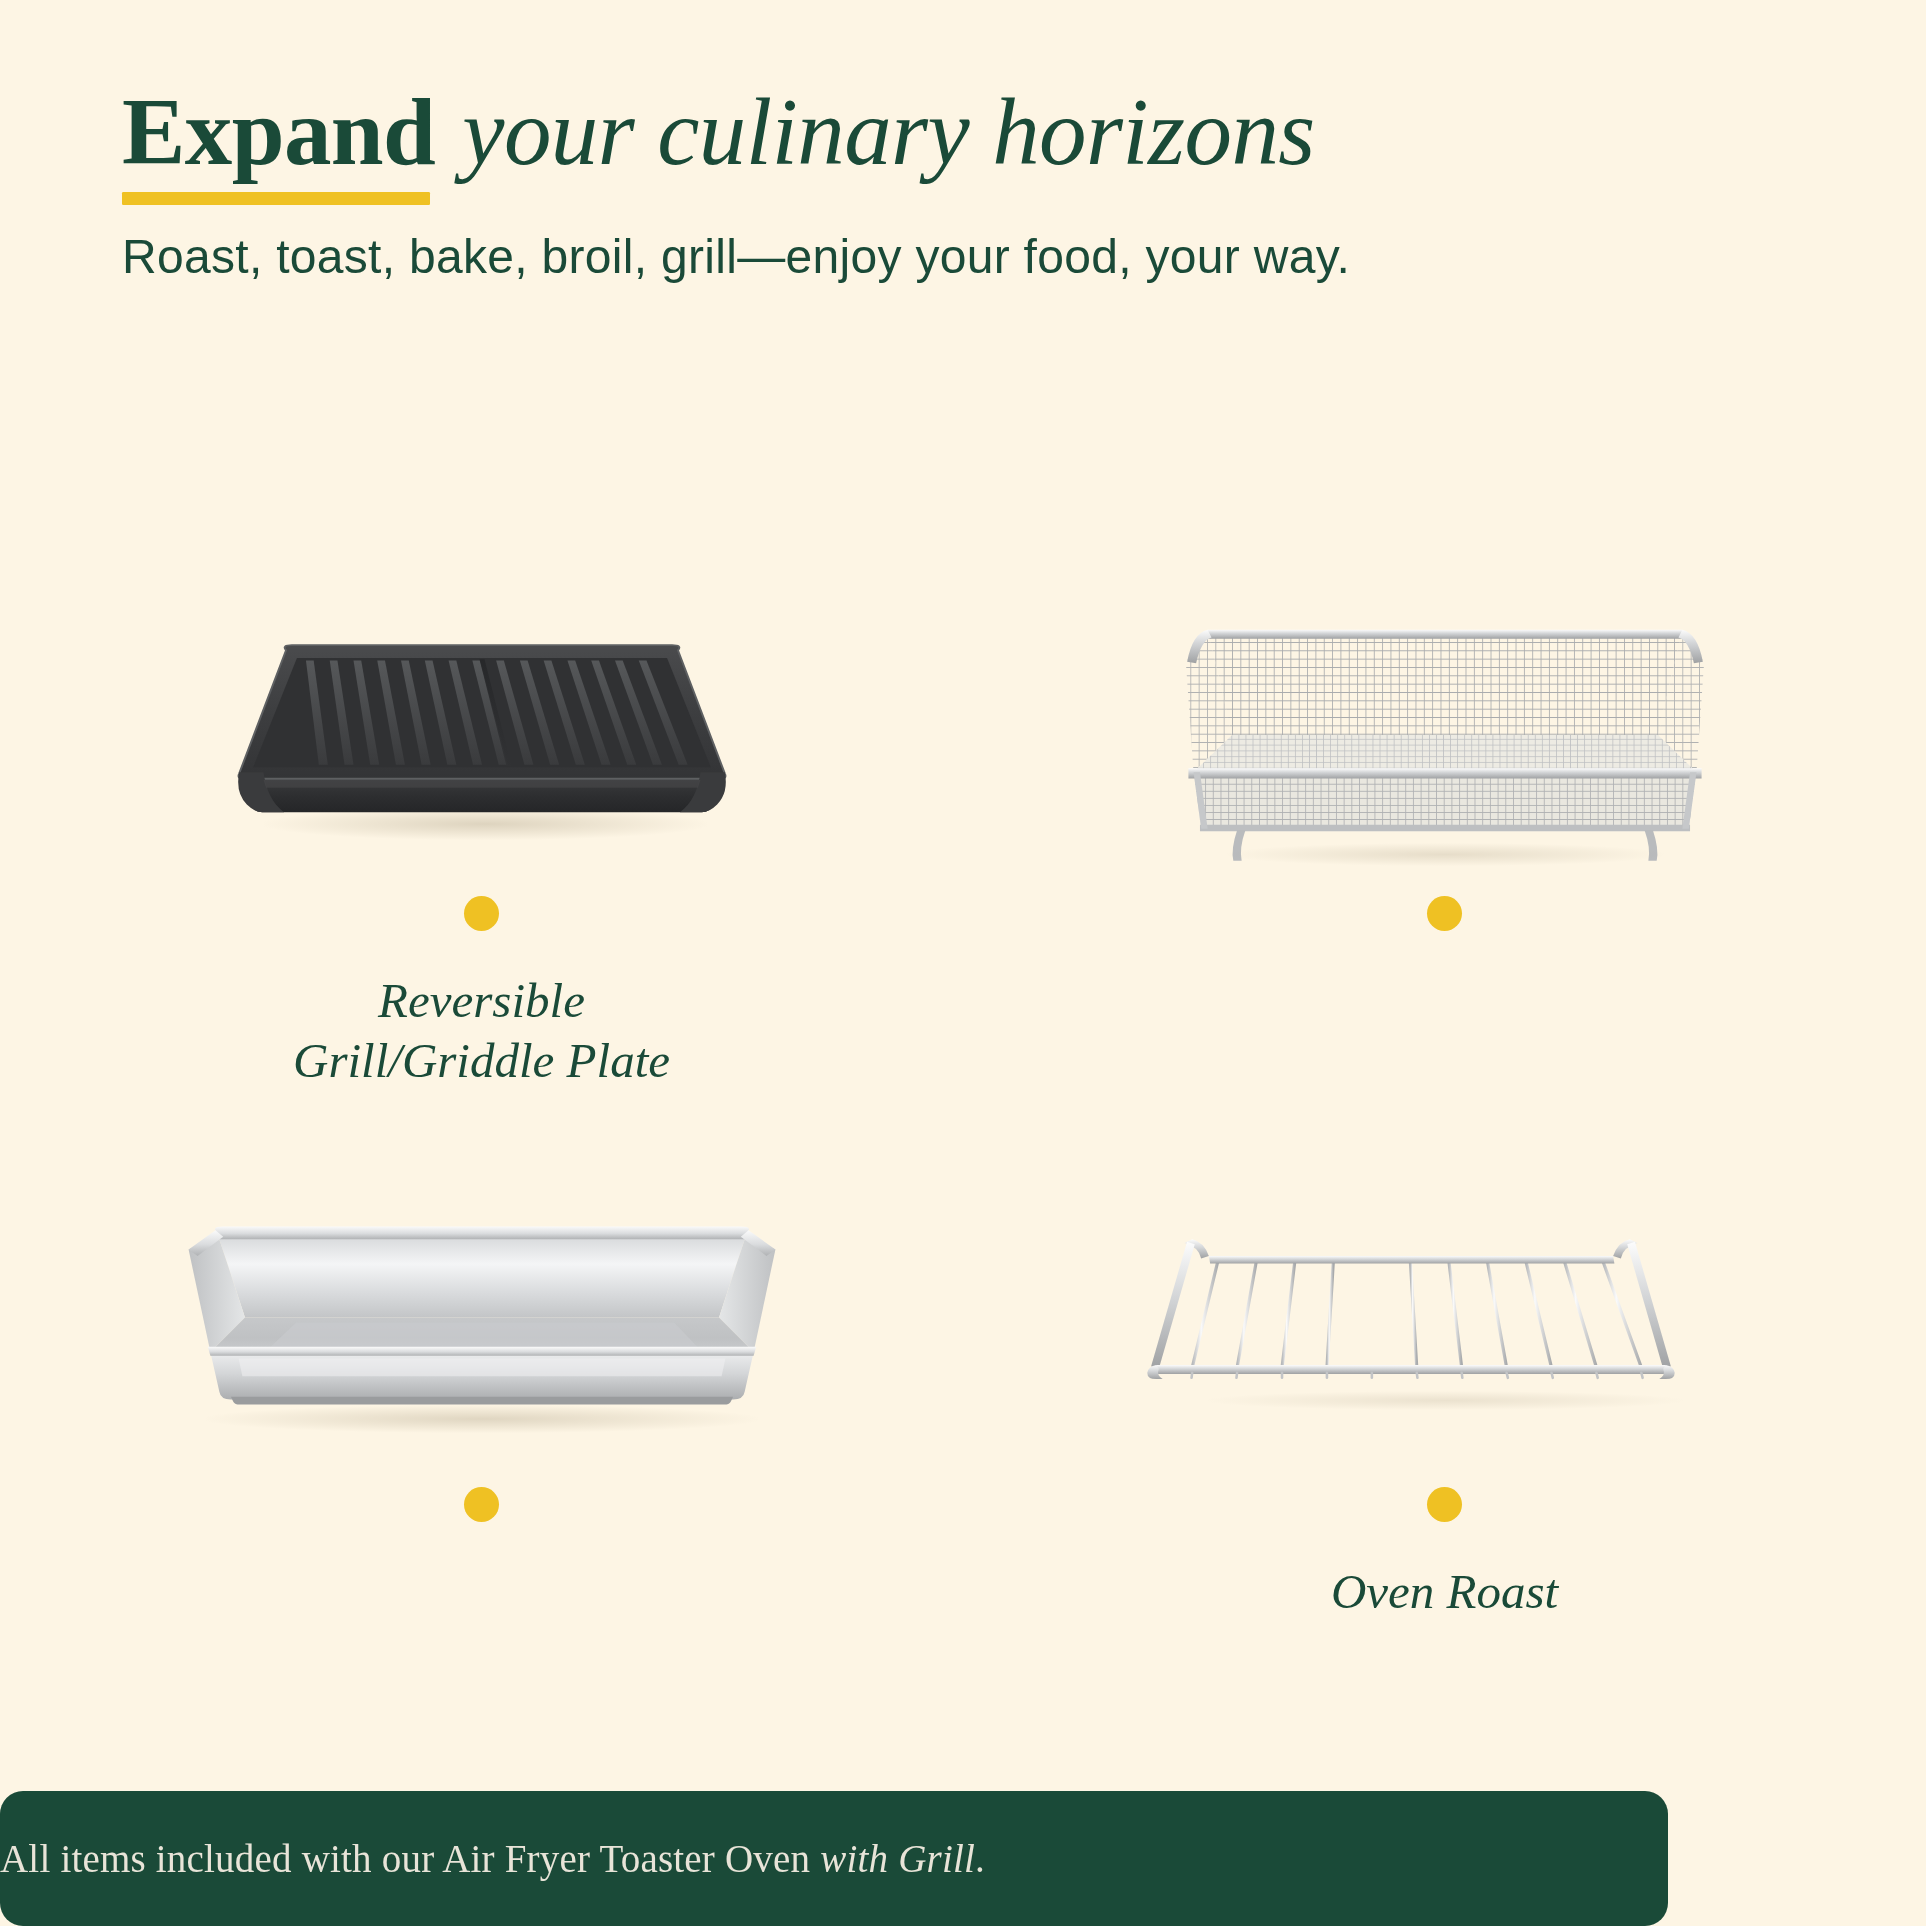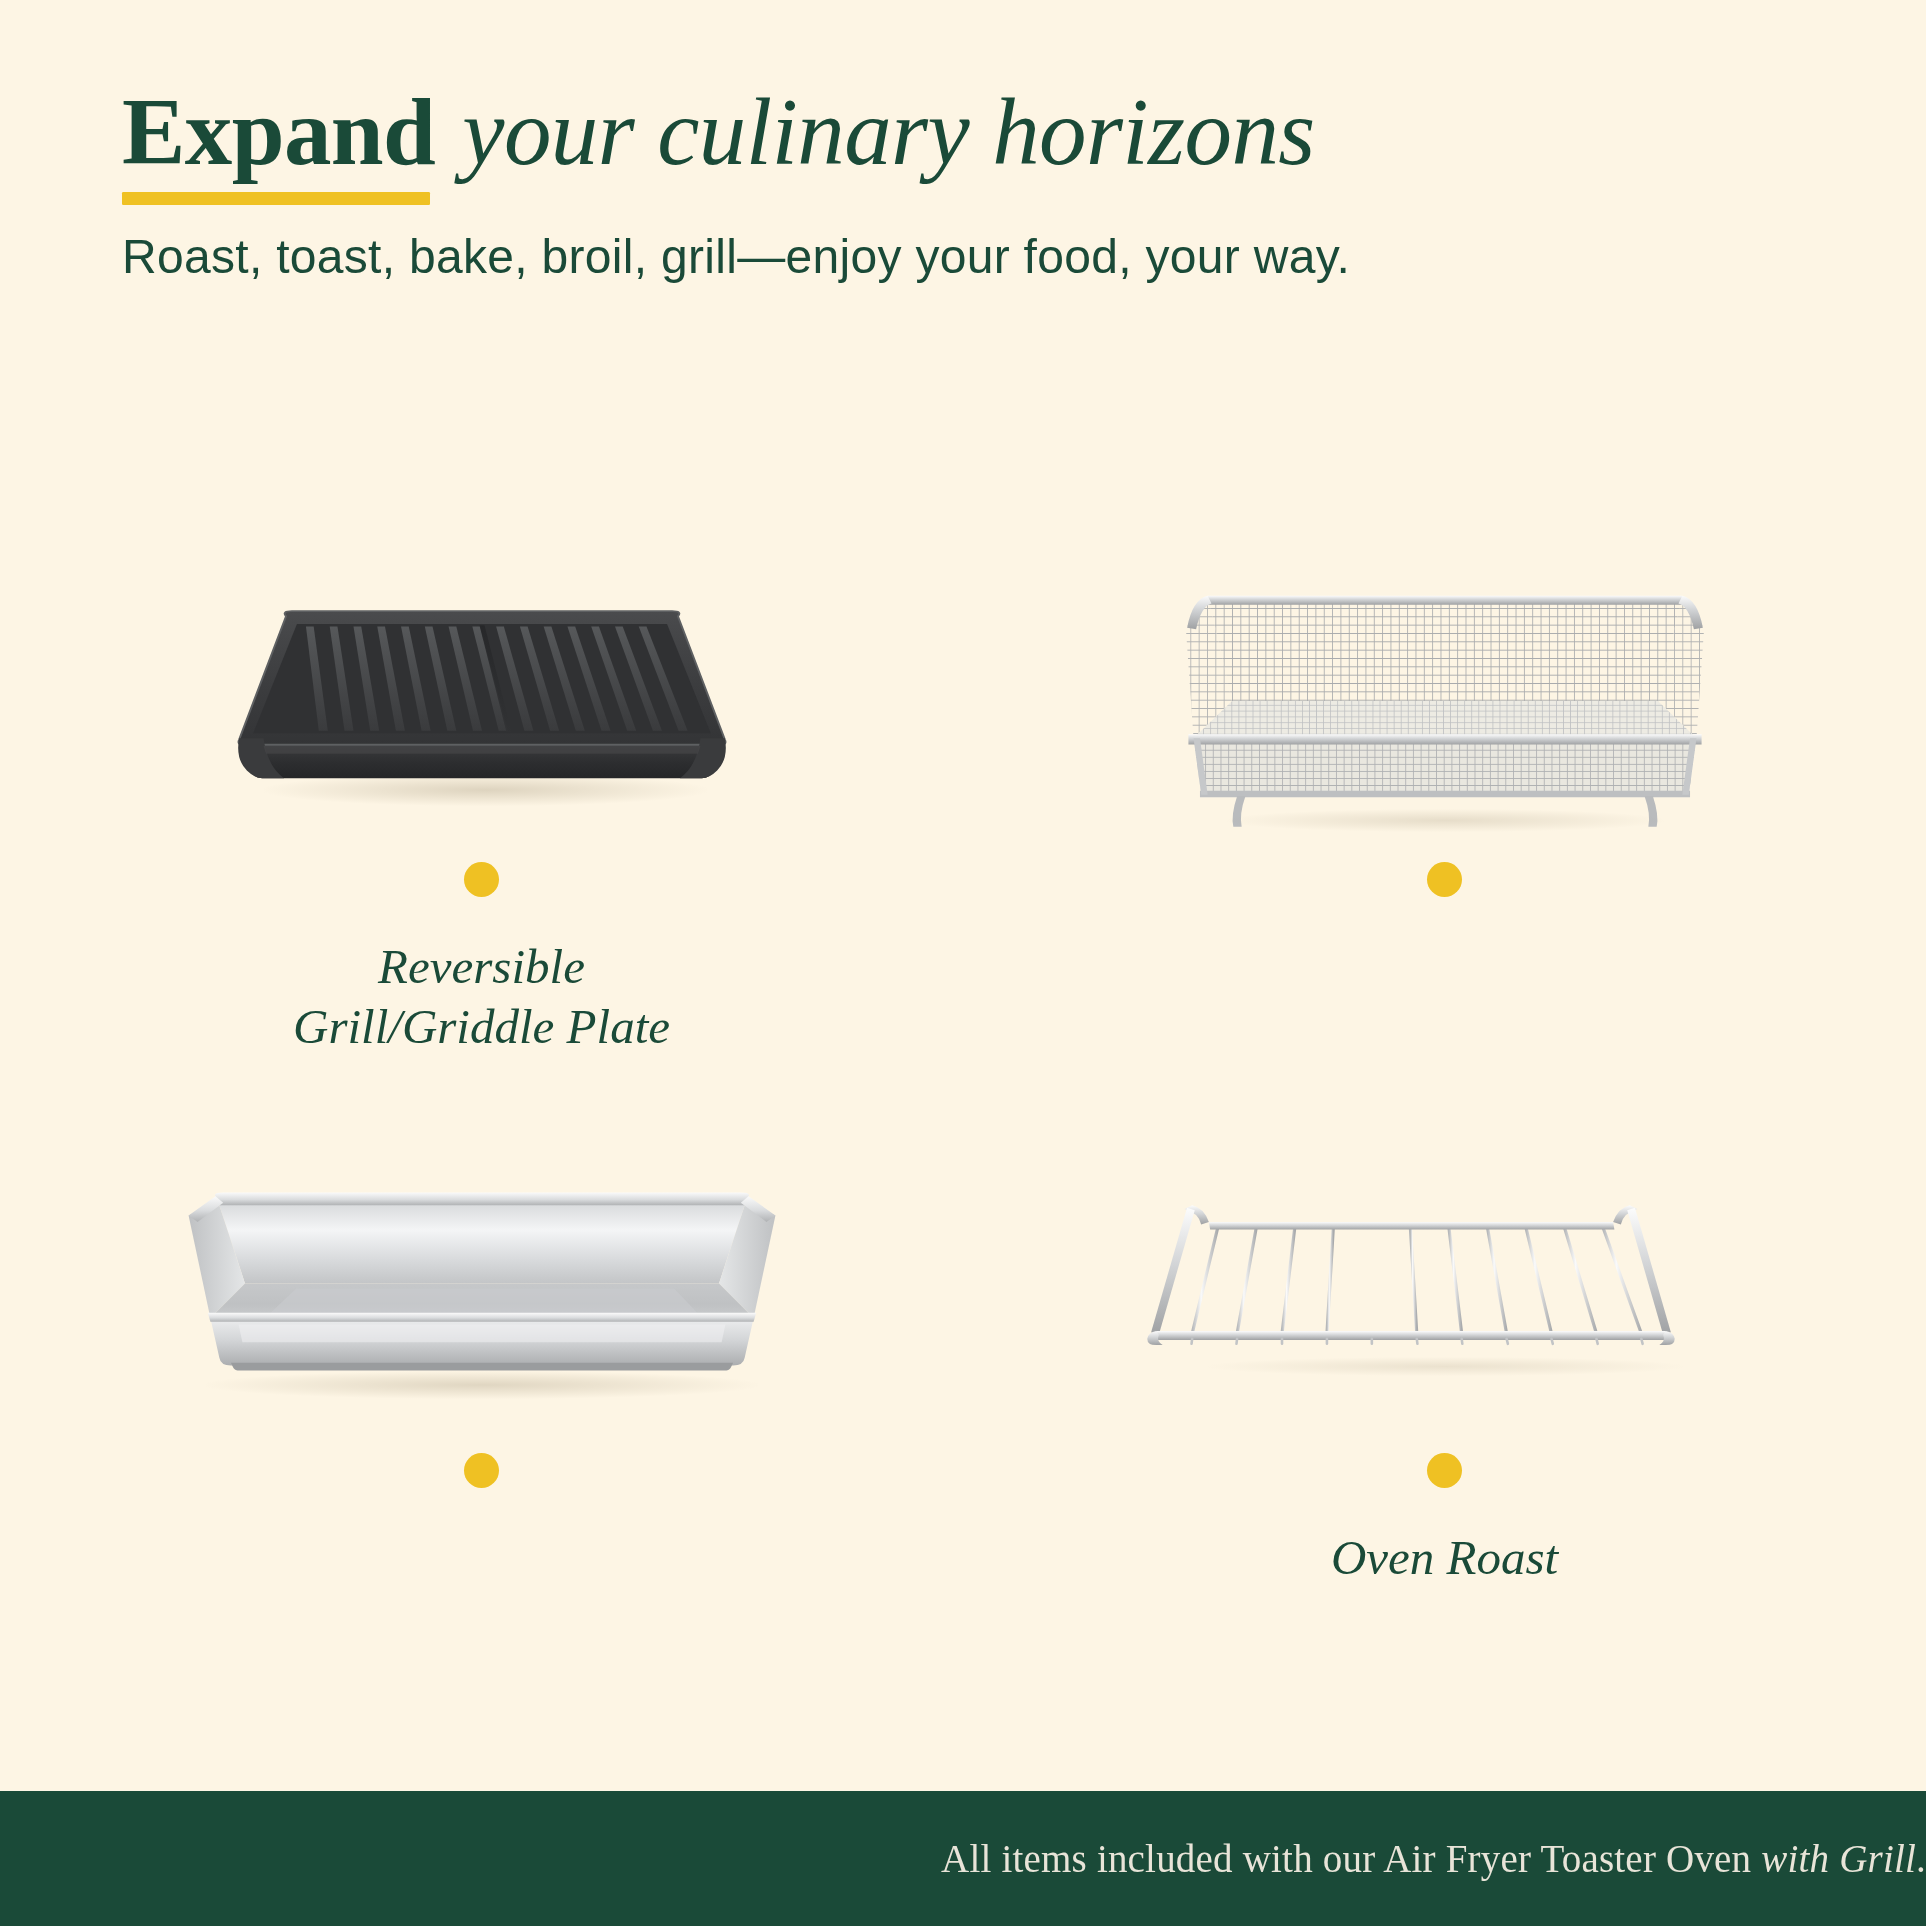--- a/index.html
+++ b/index.html
@@ -71,21 +71,21 @@
     font-weight: normal;
     color: #1A4A38;
     white-space: nowrap;
     letter-spacing: 0.3px;
   }
 
   
   .grid {
     position: absolute;
     left: 0;
-    top: 550px;
+    top: 584px;
     width: 1660px;
     display: grid;
     grid-template-columns: 963px 963px;
     grid-template-rows: 591px 591px;
   }
 
   .cell {
     position: relative;
     display: flex;
     flex-direction: column;
@@ -203,26 +203,27 @@
     margin-top: 49px;
     margin-left: 2.6px;
     color: #1A4A38;
   }
 
   
   .footer {
     position: absolute;
     left: 0;
     bottom: 0;
-    width: 1926px;
+    width: 1668px;
     height: 135px;
     background: #1A4A38;
     display: flex;
     align-items: center;
-    justify-content: flex-end;
+    justify-content: flex-start;
+    border-radius: 23px;
   }
   .footer-text {
     font-family: "Liberation Serif", "DejaVu Serif", serif;
     font-size: 39px;
     color: #E8E4D8;
     letter-spacing: 0.2px;
     white-space: nowrap;
   }
   .footer-text .em { font-style: italic; }
 </style>

